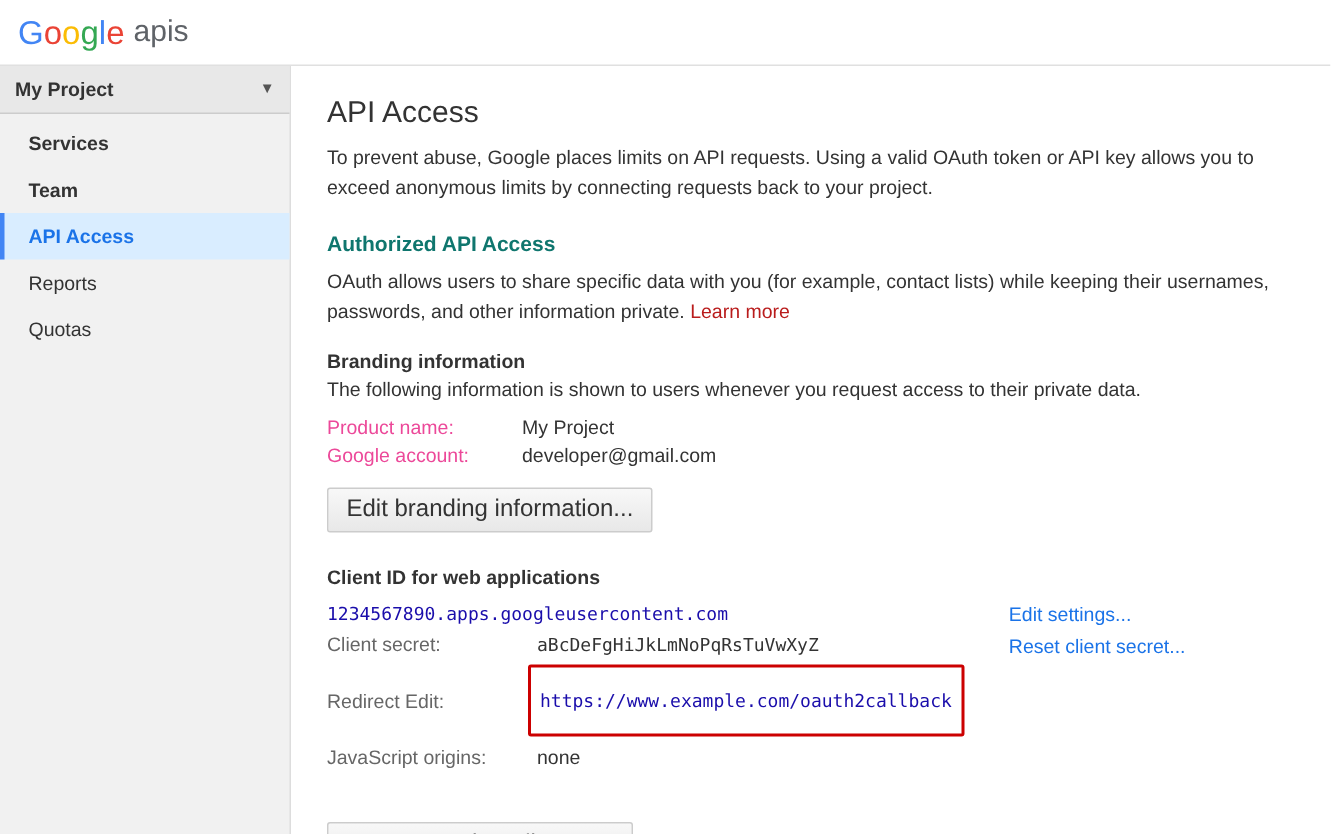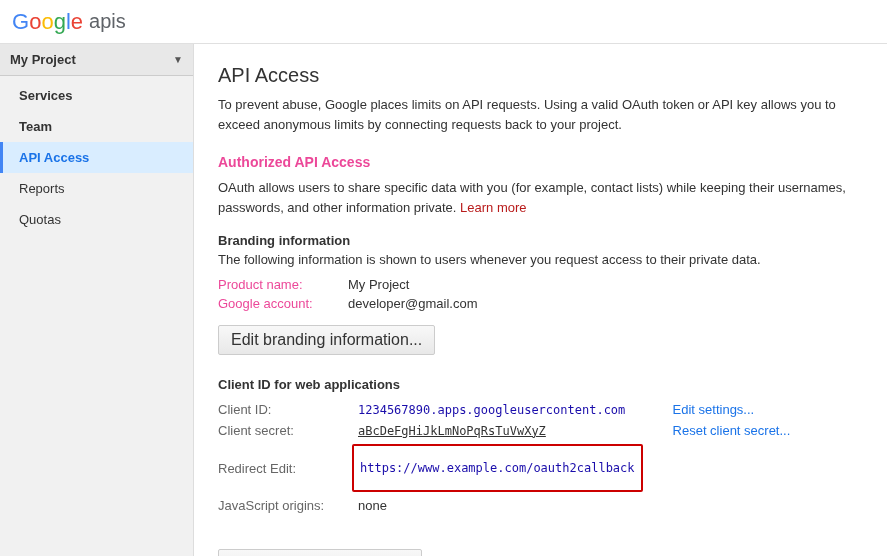--- a/index.html
+++ b/index.html
@@ -98,21 +98,21 @@
     .page-intro {
       font-size: 13px;
       color: #333;
       line-height: 1.5;
       margin-bottom: 20px;
       max-width: 640px;
     }
     h2.section-title {
       font-size: 14px;
       font-weight: bold;
-      color: #ec4899;
+      color: #0f766e;
       margin-bottom: 8px;
       margin-top: 4px;
     }
     .section-desc {
       font-size: 13px;
       color: #333;
       line-height: 1.5;
       margin-bottom: 4px;
       max-width: 640px;
     }
@@ -192,21 +192,20 @@
     }
     .client-value.mono {
       font-family: monospace;
       font-size: 12px;
       color: #1a0dab;
     }
     .client-value.mono-plain {
       font-family: monospace;
       font-size: 12px;
       color: #333;
-      text-decoration: underline;
     }
     .redirect-row {
       border: 2px solid #cc0000;
       border-radius: 2px;
       padding: 15px 6px;
       margin-left: -6px;
     }
     .side-actions {
       display: flex;
       flex-direction: column;
@@ -289,21 +288,20 @@
       </div>
     </div>
     <button class="btn">Edit branding information...</button>
 
     
     <div class="client-id-section">
       <h2>Client ID for web applications</h2>
       <div class="client-table-wrapper">
         <div class="client-table">
           <div class="client-row">
-            <span class="client-label">Client ID:</span>
             <span class="client-value mono">1234567890.apps.googleusercontent.com</span>
           </div>
           <div class="client-row">
             <span class="client-label">Client secret:</span>
             <span class="client-value mono-plain">aBcDeFgHiJkLmNoPqRsTuVwXyZ</span>
           </div>
           <div class="client-row">
             <span class="client-label">Redirect Edit:</span>
             <span class="client-value mono redirect-row">https://www.example.com/oauth2callback</span>
           </div>

